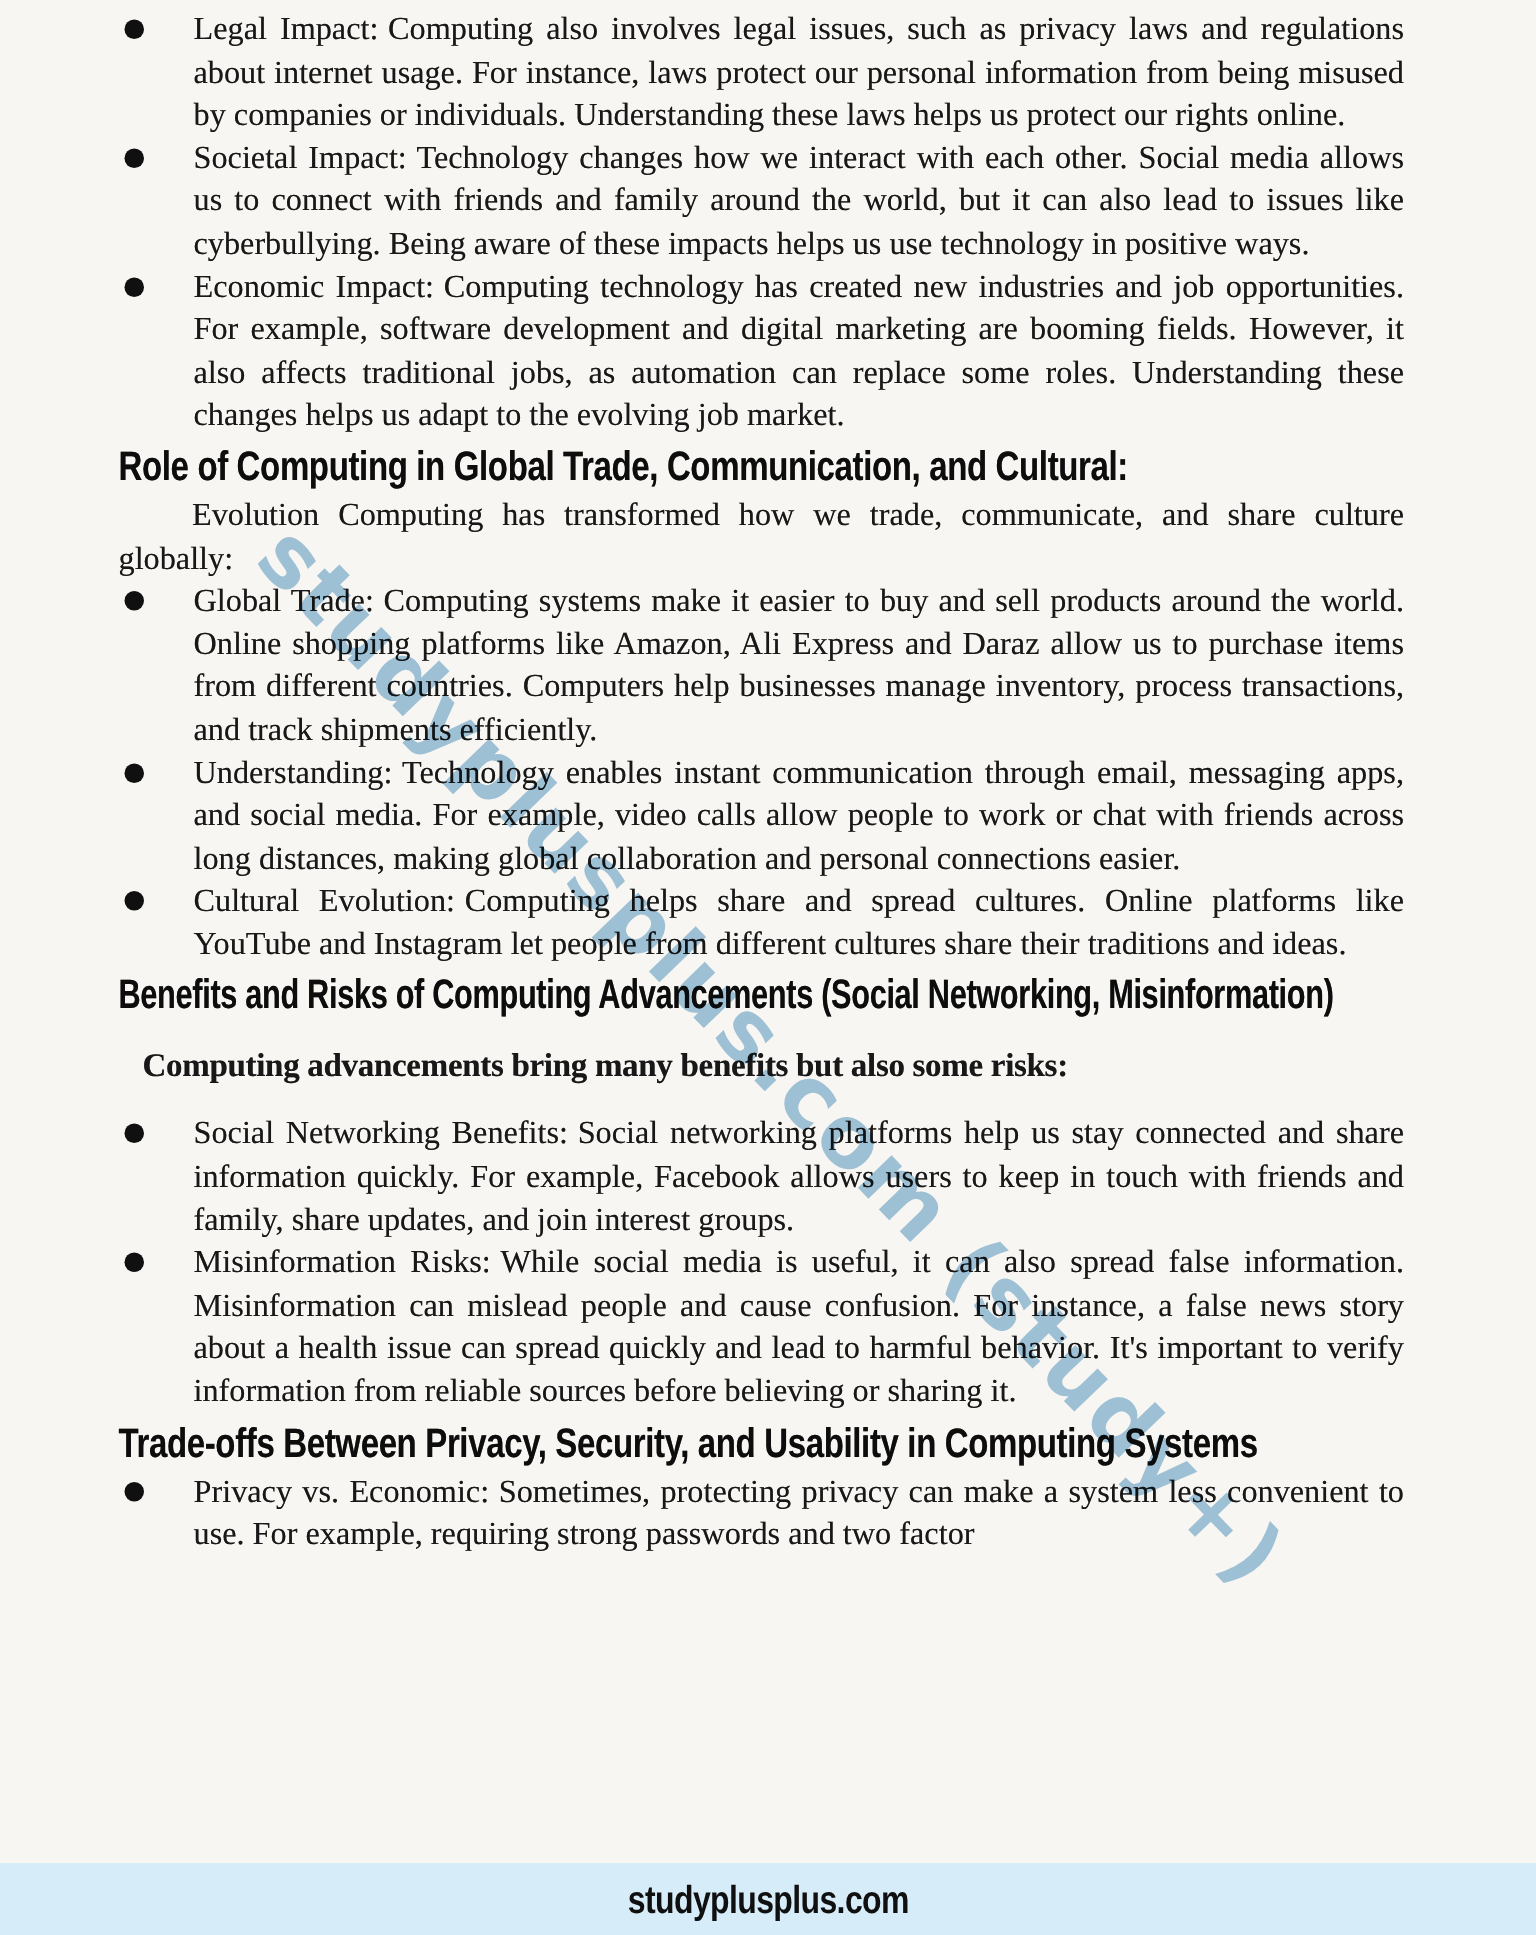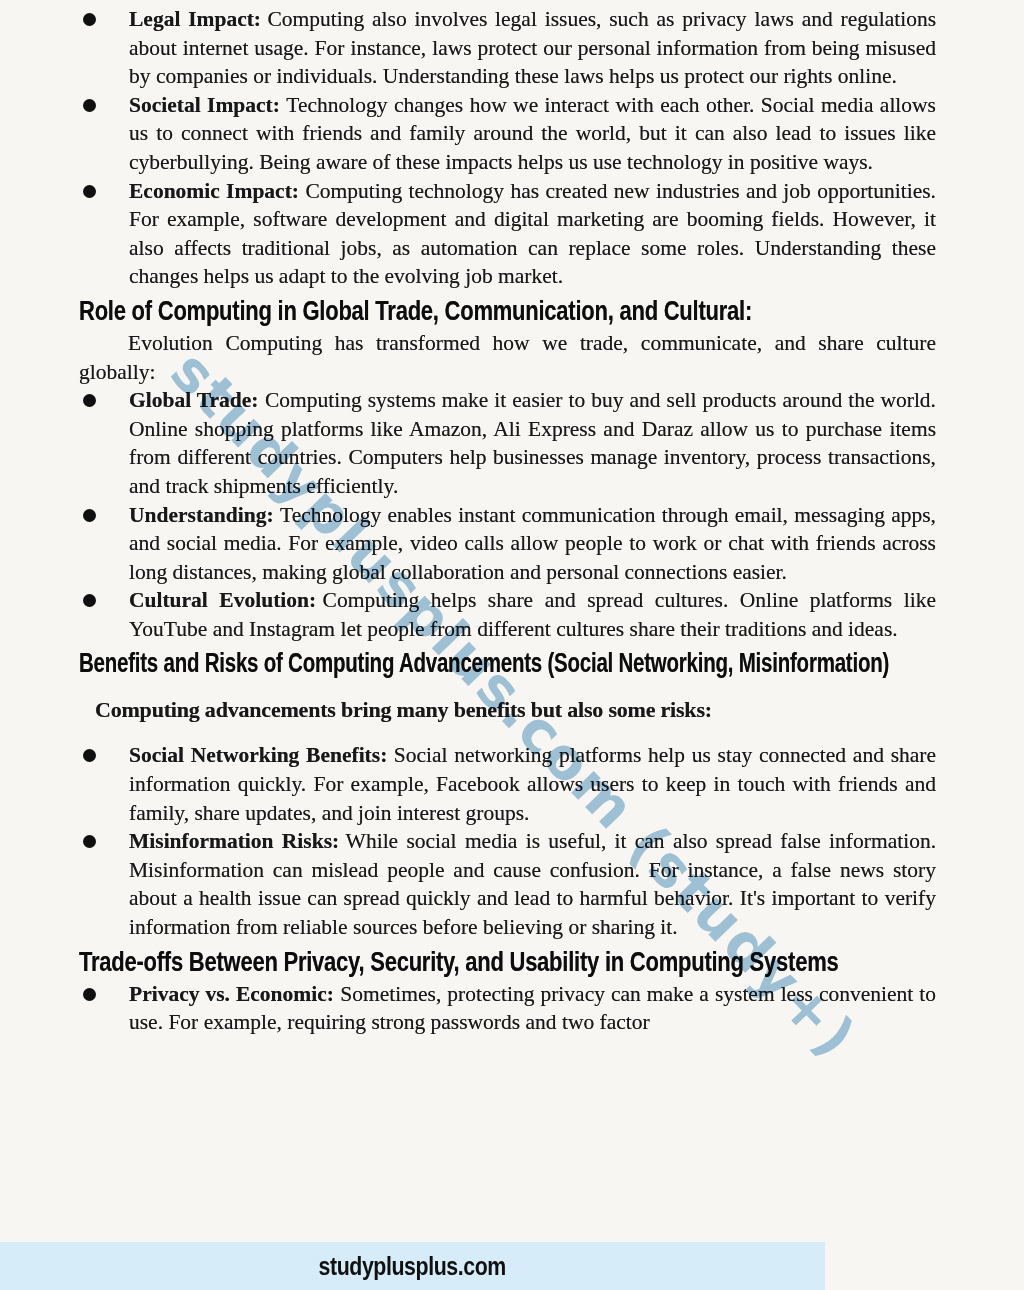--- a/index.html
+++ b/index.html
@@ -18,21 +18,21 @@
     font-size:21.5px;line-height:28.6px;
     text-shadow:0 0 .4px rgba(0,0,0,.55);
   }
   .bullet{position:relative;padding-left:50px;margin:0;}
   .bullet .dot{
     position:absolute;left:4px;top:8px;
     width:13px;height:13px;border-radius:50%;
     background:#101010;
   }
   .bullet p{margin:0;text-align:justify;}
-  .term{font-weight:bold;padding-right:.30em;}
+  .term{font-weight:normal;padding-right:.30em;}
   .heading{
     font-family:"Liberation Sans", sans-serif;
     font-weight:bold;
     font-size:27.5px;line-height:33px;
     margin:3px 0 2px 0;
     white-space:nowrap;
     transform:scaleX(.80);
     transform-origin:0 50%;
     color:#0d0d0d;
     letter-spacing:-0.3px;
@@ -53,21 +53,21 @@
     font-size:57px;
     letter-spacing:2px;
     white-space:nowrap;
     color:#4e93c4;
     opacity:.52;
     mix-blend-mode:multiply;
     pointer-events:none;
     z-index:5;
   }
   .footer{
-    position:absolute;left:0;bottom:0;width:825px;height:48px;
+    position:absolute;left:0;bottom:0;width:1024px;height:48px;
     background:#d6ecf8;
     display:flex;align-items:center;justify-content:center;
     z-index:6;
   }
   .footer span{
     font-family:"Liberation Sans", sans-serif;
     font-weight:bold;font-size:26px;color:#101010;
     transform:scaleX(.82);transform-origin:50% 50%;
     letter-spacing:-0.5px;
   }

